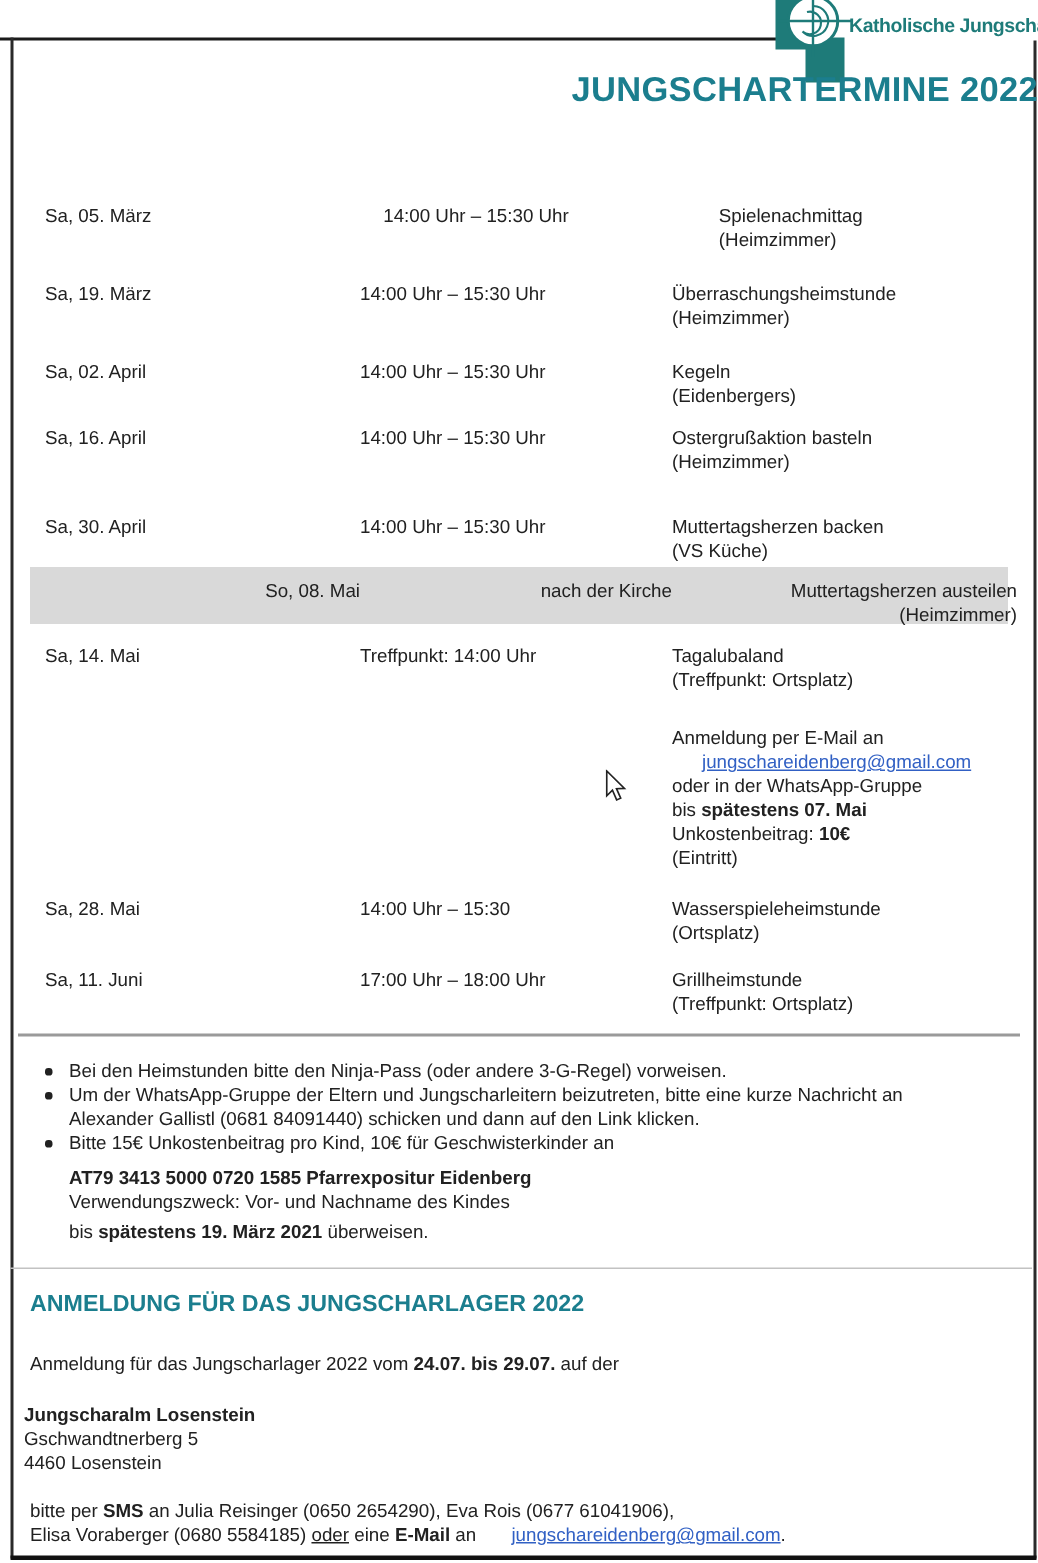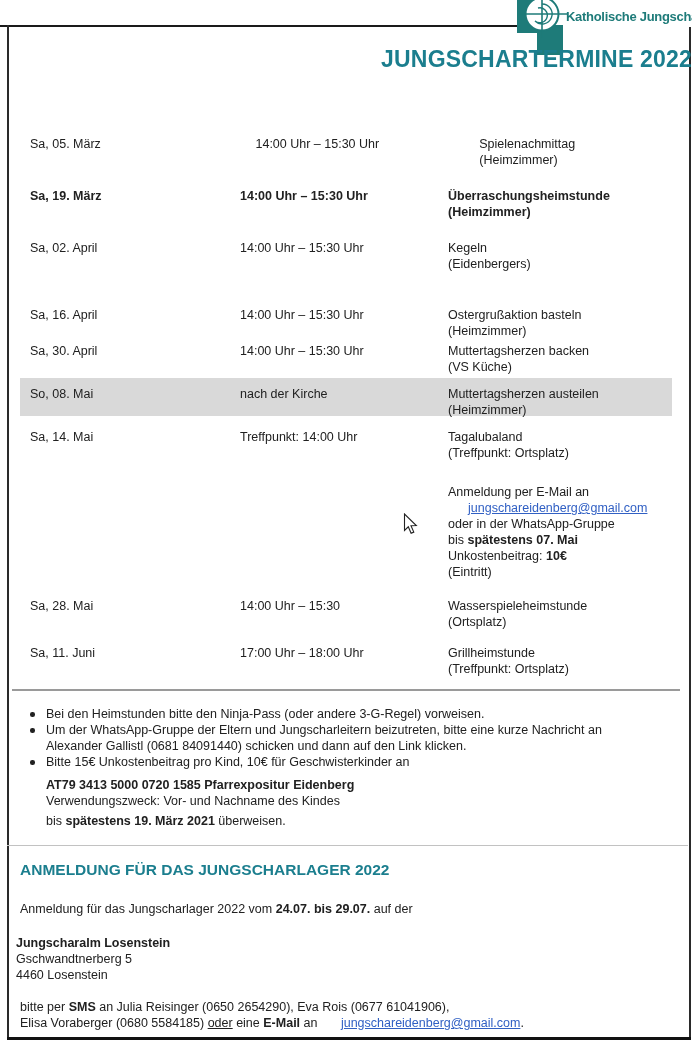--- a/index.html
+++ b/index.html
@@ -28,22 +28,22 @@
     position:absolute; left:0; top:46px; width:692px; text-align:right;
     font-weight:bold; font-size:23px; line-height:26px; color:#1b7e8e; letter-spacing:0.2px;
   }
 
   
   .hl-band { position:absolute; left:20px; top:378px; width:652px; height:38px; background:#d9d9d9; }
   .row { position:absolute; left:30px; display:flex; width:648px; }
   .c-date  { width:210px; }
   .c-time  { width:208px; }
   .c-event { width:230px; }
-  .r1 { top:136px;gap:44px; } .r2 { top:188px;font-weight:bold; } .r3 { top:240px; } .r4 { top:307px; }
-  .r5 { top:343px; } .r6 { top:386px; } .r7 { top:429px; } .r8 { top:598px; } .r9 { top:645px; }
+  .r1 { top:136px;gap:44px; } .r2 { top:188px; } .r3 { top:240px; } .r4 { top:284px; }
+  .r5 { top:343px; } .r6 { top:386px;text-align:right; } .r7 { top:429px; } .r8 { top:598px; } .r9 { top:645px; }
 
   .note { position:absolute; left:448px; top:484px; width:232px; line-height:16px; }
   a.doc-link, .doc-link { color:#3160c4; text-decoration:underline; cursor:pointer;margin-left:20px; }
   b, .b { font-weight:bold; }
   .u { text-decoration:underline; }
 
   .divider1 { position:absolute; left:12px; top:689px; width:668px; height:1.5px; background:#9a9a9a; }
   .divider2 { position:absolute; left:7px;  top:845px; width:681px; height:1px;   background:#c2c2c2; }
 
   

